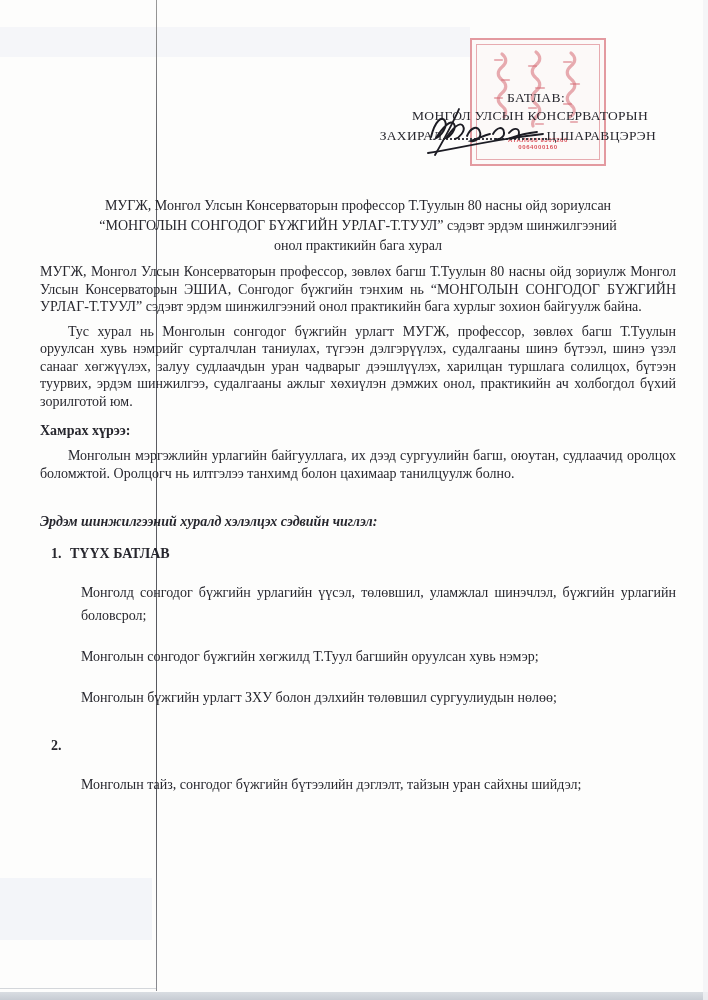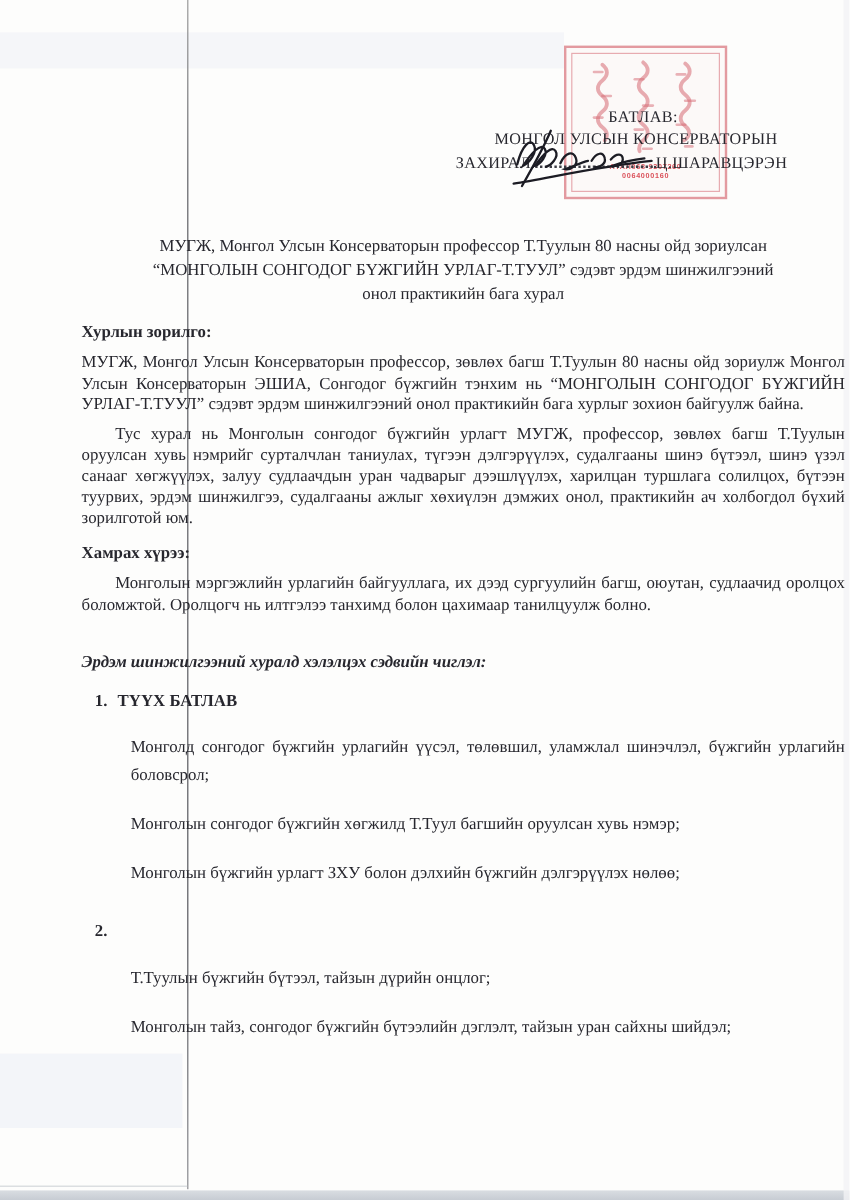--- a/index.html
+++ b/index.html
@@ -50,21 +50,21 @@
     font-size:13.5px;letter-spacing:.3px;z-index:3;
   }
   .dot-leader{
     display:inline-block;width:104px;height:11px;
     border-bottom:2px dotted #3c3c44;vertical-align:baseline;
   }
   .signature{position:absolute;left:425px;top:103px;z-index:4;}
 
   
   .content{
-    position:absolute;left:68px;top:196px;width:636px;
+    position:absolute;left:40px;top:196px;width:636px;
     font-size:14px;line-height:17.5px;
   }
   .doc-title{
     max-width:548px;margin:0 auto;text-align:center;line-height:20px;
   }
   .h-bold{font-weight:bold;margin-top:13px;line-height:18px;}
   .para{text-align:justify;margin-top:7px;}
   .para.indent{text-indent:28px;}
   .scope-para{margin-top:7px;}
   .topics-heading{margin-top:31px;font-style:italic;}
@@ -127,45 +127,43 @@
       <path d="M68,31 c4,-7 10,-8 11,-2 c1,5 -5,8 -8,7"></path>
       <path d="M84,30 c5,-6 10,-5 10,0 c0,4 -5,6 -8,5 c8,-3 17,-5 26,-6"></path>
       <path d="M3,50 C30,46 70,36 118,31"></path>
       <path d="M34,6 C28,20 18,38 10,52"></path>
     </g>
   </svg>
 
   <div class="content">
     <div class="doc-title">МУГЖ, Монгол Улсын Консерваторын  профессор Т.Туулын 80 насны ойд зориулсан “МОНГОЛЫН СОНГОДОГ БҮЖГИЙН УРЛАГ-Т.ТУУЛ”  сэдэвт эрдэм шинжилгээний онол практикийн бага хурал</div>
 
-    <div class="h-bold">Хурлын зорилго:</div>
     <div class="para">МУГЖ, Монгол Улсын Консерваторын профессор, зөвлөх багш Т.Туулын 80 насны ойд зориулж Монгол Улсын Консерваторын ЭШИА, Сонгодог бүжгийн тэнхим нь  “МОНГОЛЫН СОНГОДОГ БҮЖГИЙН УРЛАГ-Т.ТУУЛ” сэдэвт эрдэм шинжилгээний онол практикийн бага хурлыг зохион байгуулж байна.</div>
     <div class="para indent">Тус хурал нь Монголын сонгодог бүжгийн урлагт МУГЖ, профессор, зөвлөх багш Т.Туулын оруулсан хувь нэмрийг сурталчлан таниулах, түгээн дэлгэрүүлэх,  судалгааны шинэ бүтээл, шинэ үзэл санааг хөгжүүлэх, залуу судлаачдын уран чадварыг дээшлүүлэх, харилцан туршлага солилцох, бүтээн туурвих, эрдэм шинжилгээ, судалгааны ажлыг хөхиүлэн дэмжих онол, практикийн ач холбогдол бүхий зорилготой юм.</div>
 
     <div class="h-bold" style="margin-top:12px">Хамрах хүрээ:</div>
     <div class="para indent scope-para">Монголын мэргэжлийн урлагийн байгууллага, их дээд сургуулийн багш, оюутан, судлаачид оролцох боломжтой. Оролцогч нь илтгэлээ танхимд болон цахимаар танилцуулж болно.</div>
 
     <div class="h-bold topics-heading">Эрдэм шинжилгээний хуралд  хэлэлцэх сэдвийн чиглэл:</div>
 
     <div class="topic">
       <div class="topic-head">
         <span class="topic-num">1.</span>
         <span>ТҮҮХ БАТЛАВ</span>
       </div>
       <div class="topic-items">
         <div class="item">Монголд сонгодог бүжгийн урлагийн үүсэл, төлөвшил, уламжлал шинэчлэл, бүжгийн урлагийн боловсрол;</div>
         <div class="item">Монголын сонгодог бүжгийн хөгжилд Т.Туул багшийн оруулсан хувь нэмэр;</div>
-        <div class="item">Монголын бүжгийн урлагт ЗХУ болон дэлхийн бүжгийн дэлгэрүүлэх нөлөө;</div>
+        <div class="item">Монголын бүжгийн урлагт ЗХУ болон дэлхийн төлөвшил сургуулиудын нөлөө;</div>
       </div>
     </div>
 
     <div class="topic second">
       <div class="topic-head">
         <span class="topic-num">2.</span>
       </div>
       <div class="topic-items">
-        <div class="item">Т.Туулын бүжгийн бүтээл, тайзын дүрийн онцлог;</div>
         <div class="item">Монголын тайз, сонгодог бүжгийн бүтээлийн дэглэлт, тайзын уран сайхны шийдэл;</div>
       </div>
     </div>
   </div>
 
 </div>
 
 </body></html>

